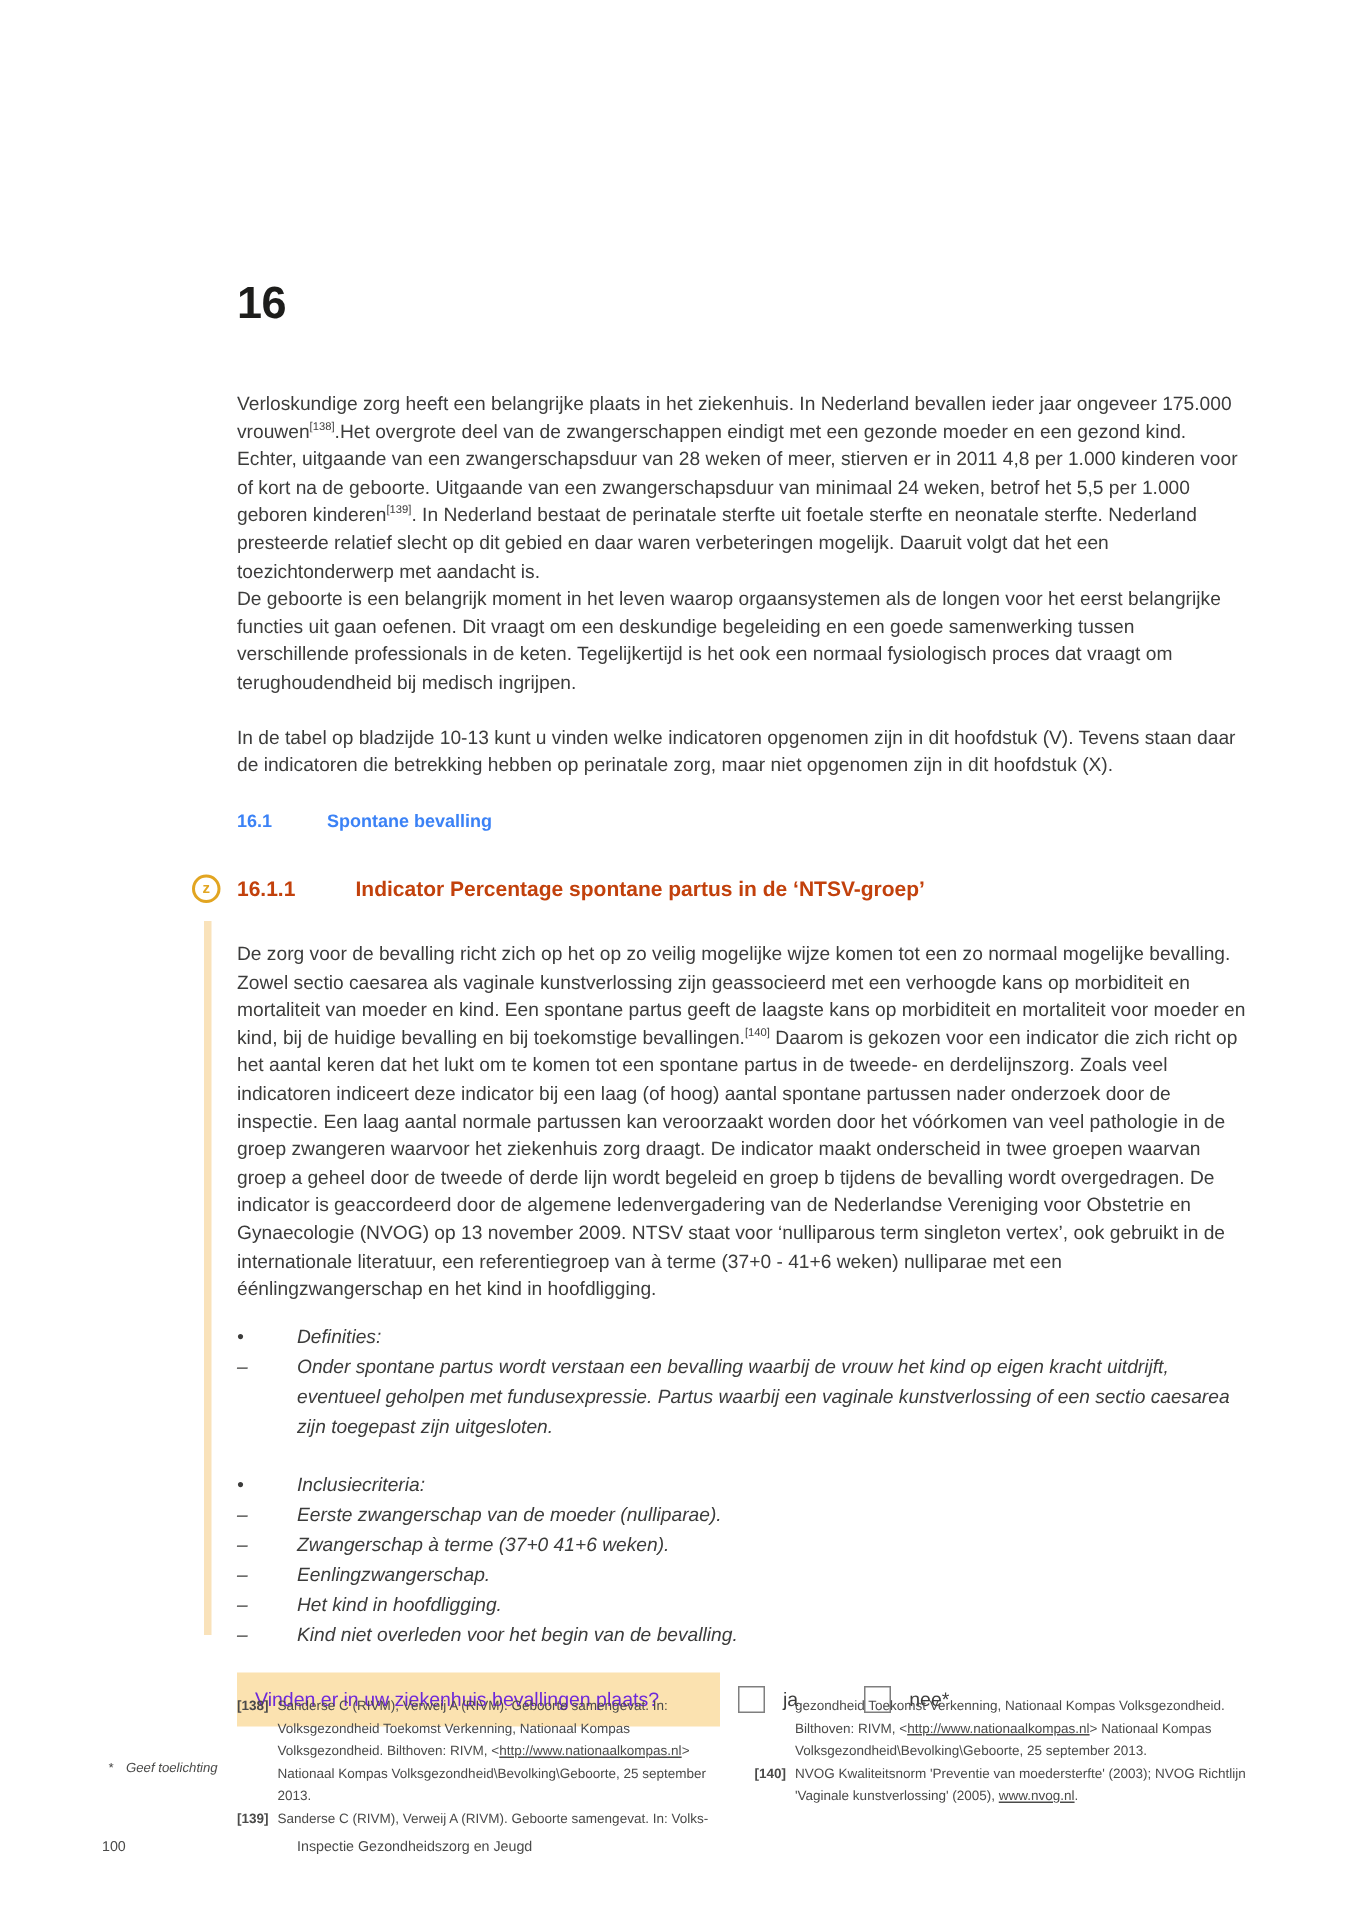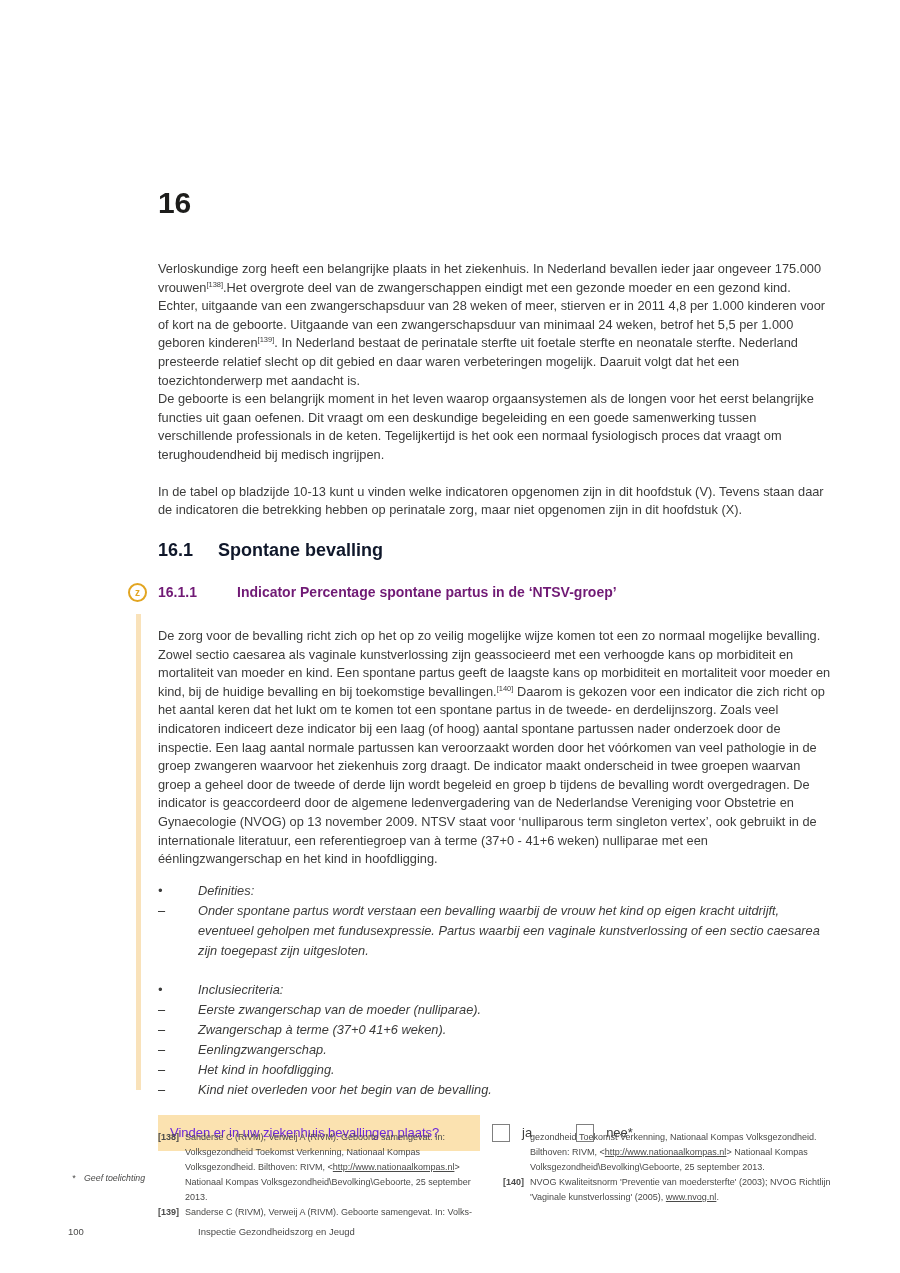--- a/index.html
+++ b/index.html
@@ -9,23 +9,23 @@
   }
   
   .chapter-title { position:absolute; left:158px; top:186px; display:flex; font-weight:700; font-size:30px; color:#1d1d1b; letter-spacing:-0.3px; }
   .chapter-title .num { width:60px; flex:none; }
   
   .intro { position:absolute; left:158px; top:260px; width:676px; font-size:12.8px; line-height:18.6px; }
   .intro p { margin:0; }
   .intro .p-table { margin-top:18px; }
   sup.fnref { font-size:7.5px; line-height:0; vertical-align:super; }
   
-  .section-heading { position:absolute; left:158px; top:540px; display:flex; font-weight:700; font-size:18px; color:#0f172a; }
+  .section-heading { position:absolute; left:158px; top:540px; display:flex; font-weight:700; font-size:12px; color:#3b82f6; }
   .section-heading .num { width:60px; flex:none; }
-  .subsection-heading { position:absolute; left:158px; top:584px; display:flex; font-weight:700; font-size:14px; color:#701a75; }
+  .subsection-heading { position:absolute; left:158px; top:584px; display:flex; font-weight:700; font-size:14px; color:#c2410c; }
   .subsection-heading .num { width:79px; flex:none; }
   .indicator-icon {
     position:absolute; left:128px; top:583px; width:15px; height:15px;
     border:2px solid #e2a521; border-radius:50%; color:#e2a521;
     font-size:10px; font-weight:700; display:flex; align-items:center; justify-content:center;
   }
   
   .indicator-bar { position:absolute; left:136px; top:614px; width:5px; height:476px; background:#f9e2ba; }
   .indicator-body { position:absolute; left:158px; top:627px; width:676px; font-size:12.8px; line-height:18.6px; }
   .indicator-body p { margin:0; }

